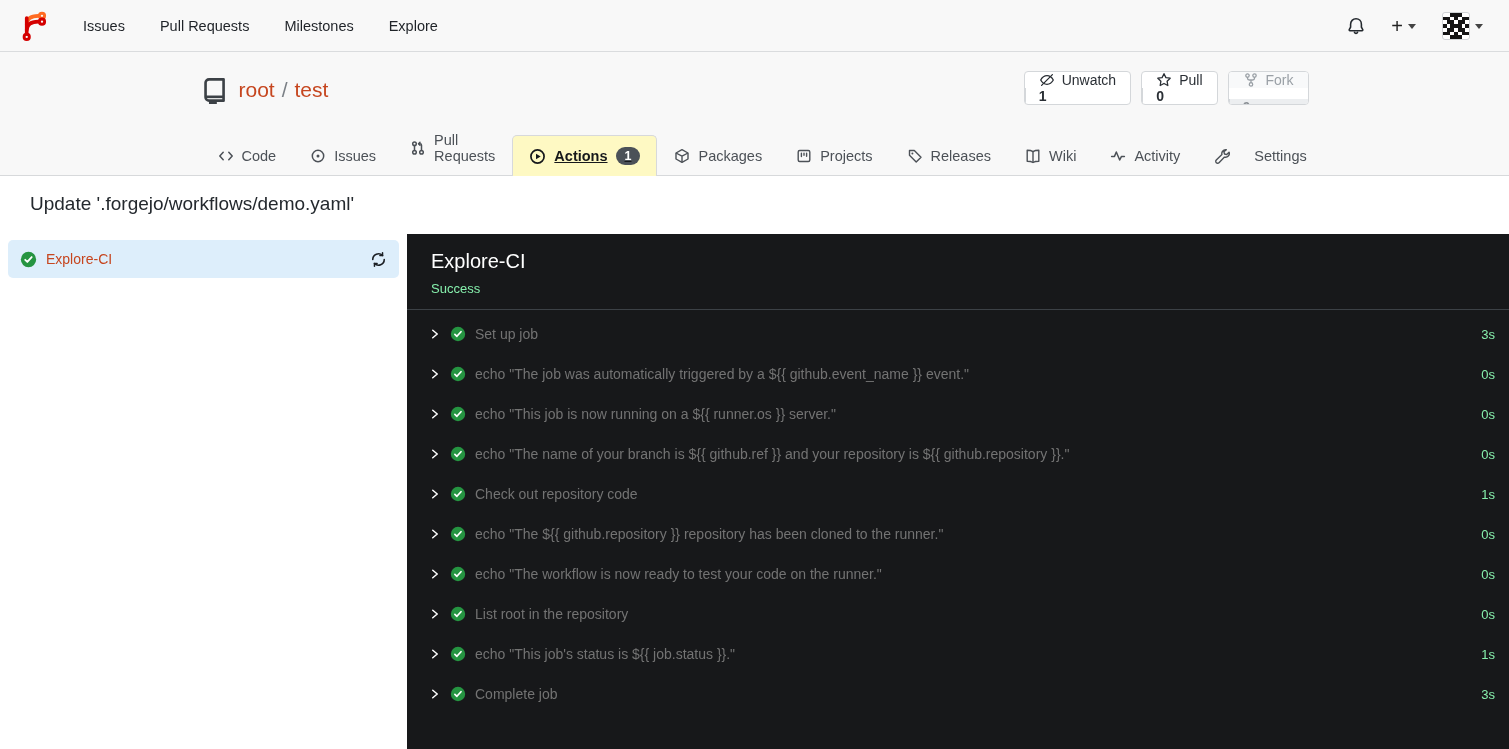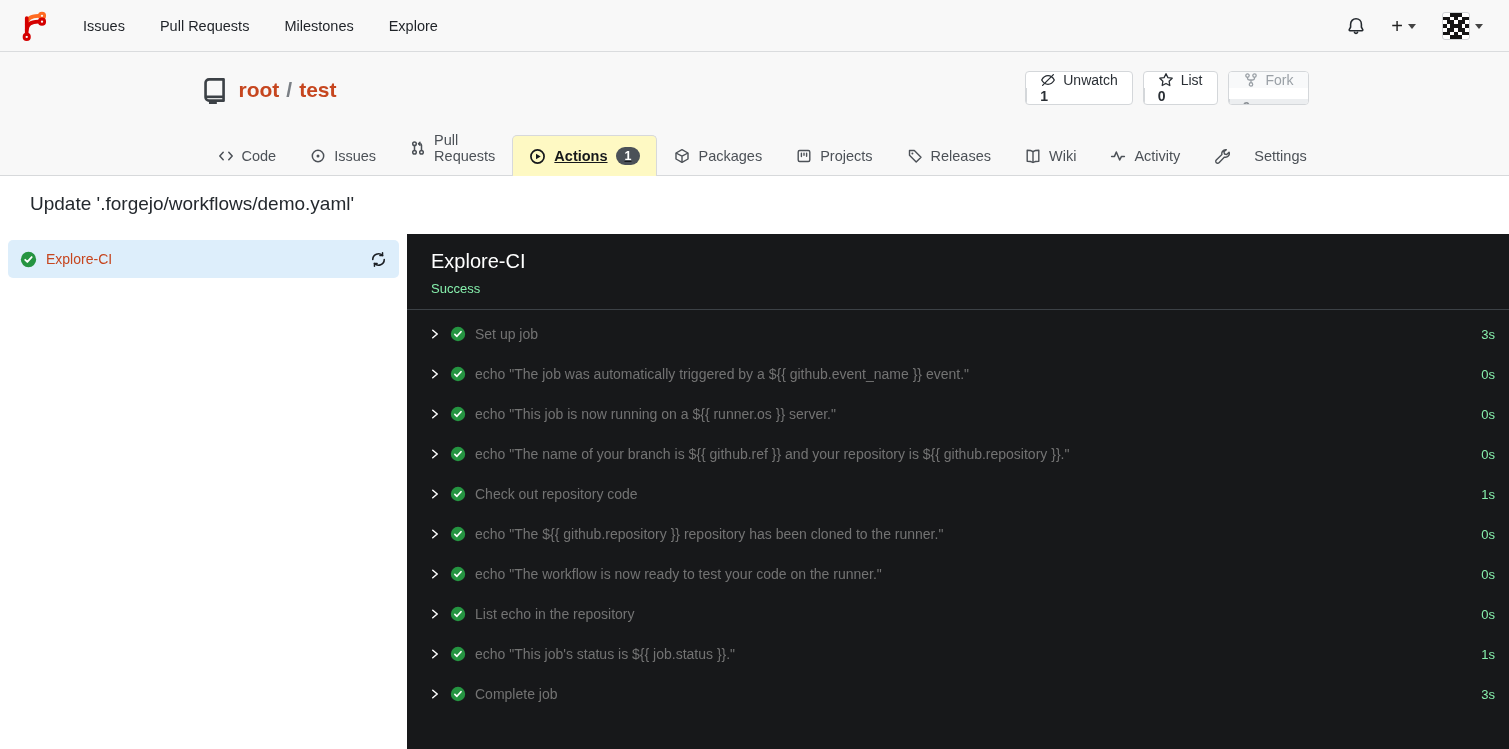--- a/index.html
+++ b/index.html
@@ -21,21 +21,21 @@
   .nav-spacer { flex:1; }
   .nav-right { display:flex; align-items:center; gap:10px; }
   .icon-btn { display:flex; align-items:center; gap:5px; padding:6px 8px; cursor:pointer; color:#24292e; }
   .caret { width:0; height:0; border-left:4px solid transparent; border-right:4px solid transparent; border-top:5px solid #444; margin-top:2px; }
   .plus-glyph { font-size:20px; line-height:14px; color:#222; }
   .avatar-box { width:28px; height:28px; border:1px solid #d0d3d6; border-radius:3px; background:#fff; overflow:hidden; }
 
   
   .repo-wrapper { background:#f8f8f8; border-bottom:1px solid #d7d9db; padding-top:19px; }
   .container { width:1140px; margin:0 auto; padding:0 16px; position:relative; }
-  .repo-title-row { display:flex; align-items:center; gap:10px; height:38px;font-weight:bold; }
+  .repo-title-row { display:flex; align-items:center; gap:10px; height:38px; }
   .repo-title { font-size:21px; display:flex; align-items:center; gap:7px; }
   .repo-link { color:#c6461f; text-decoration:none; cursor:pointer; }
   .repo-sep { color:#7a7f85; }
   .repo-buttons { position:absolute; right:16px; top:0; display:flex; gap:10px; }
   .seg-btn { display:flex; align-items:stretch; border:1px solid #d4d7da; border-radius:4px; background:#fff; overflow:hidden; height:34px; font-size:14px; color:#2a2f35; cursor:pointer;flex-direction:column; }
   .seg-main { display:flex; align-items:center; gap:7px; padding:0 14px; font-weight:500; }
   .seg-count { display:flex; align-items:center; padding:0 13px; border-left:1px solid #d4d7da; font-weight:600; }
   .seg-btn.disabled { color:#9aa0a6; cursor:default;gap:11px; }
   .seg-btn.disabled .seg-main { background:#f8f9fa; font-weight:400; }
   .seg-btn.disabled .seg-count { background:#eceef0; color:#8c9196; }
@@ -171,21 +171,21 @@
         </span>
         <span class="seg-count">1</span>
       </div>
       <div class="seg-btn">
         <span class="seg-main">
           <span>
             <svg width="16" height="16" viewBox="0 0 16 16" fill="none" stroke="#2a2f35" stroke-width="1.3" stroke-linejoin="round">
               <path d="M8 1.7l1.9 3.9 4.3.6-3.1 3 .7 4.3L8 11.5l-3.8 2 .7-4.3-3.1-3 4.3-.6z"></path>
             </svg>
           </span>
-          <span>List</span>
+          <span>Pull</span>
         </span>
         <span class="seg-count">0</span>
       </div>
       <div class="seg-btn disabled">
         <span class="seg-main">
           <span>
             <svg width="16" height="16" viewBox="0 0 16 16" fill="none" stroke="#9aa0a6" stroke-width="1.3" stroke-linecap="round" stroke-linejoin="round">
               <circle cx="4.5" cy="3.6" r="1.7"></circle>
                 <circle cx="11.5" cy="3.6" r="1.7"></circle>
                 <circle cx="8" cy="12.4" r="1.7"></circle>
@@ -452,21 +452,21 @@
             <svg width="12" height="12" viewBox="0 0 16 16" fill="none" stroke="#fff" stroke-width="2" stroke-linecap="round" stroke-linejoin="round">
               <path d="M5 3l6 5-6 5"></path>
             </svg>
           </span>
         <span class="check-circle">
             <svg width="16" height="16" viewBox="0 0 16 16">
               <circle cx="8" cy="8" r="7.2" fill="#259441"></circle>
               <path d="M4.9 8.3l2 2 4.1-4.6" stroke="#fff" stroke-width="1.7" fill="none" stroke-linecap="round" stroke-linejoin="round"></path>
             </svg>
           </span>
-        <span class="step-name">List echo in the repository</span>
+        <span class="step-name">List root in the repository</span>
         <span class="spacer"></span>
         <span class="step-duration">0s</span>
       </div>
 
       <div class="step">
         <span>
             <svg width="12" height="12" viewBox="0 0 16 16" fill="none" stroke="#fff" stroke-width="2" stroke-linecap="round" stroke-linejoin="round">
               <path d="M5 3l6 5-6 5"></path>
             </svg>
           </span>

